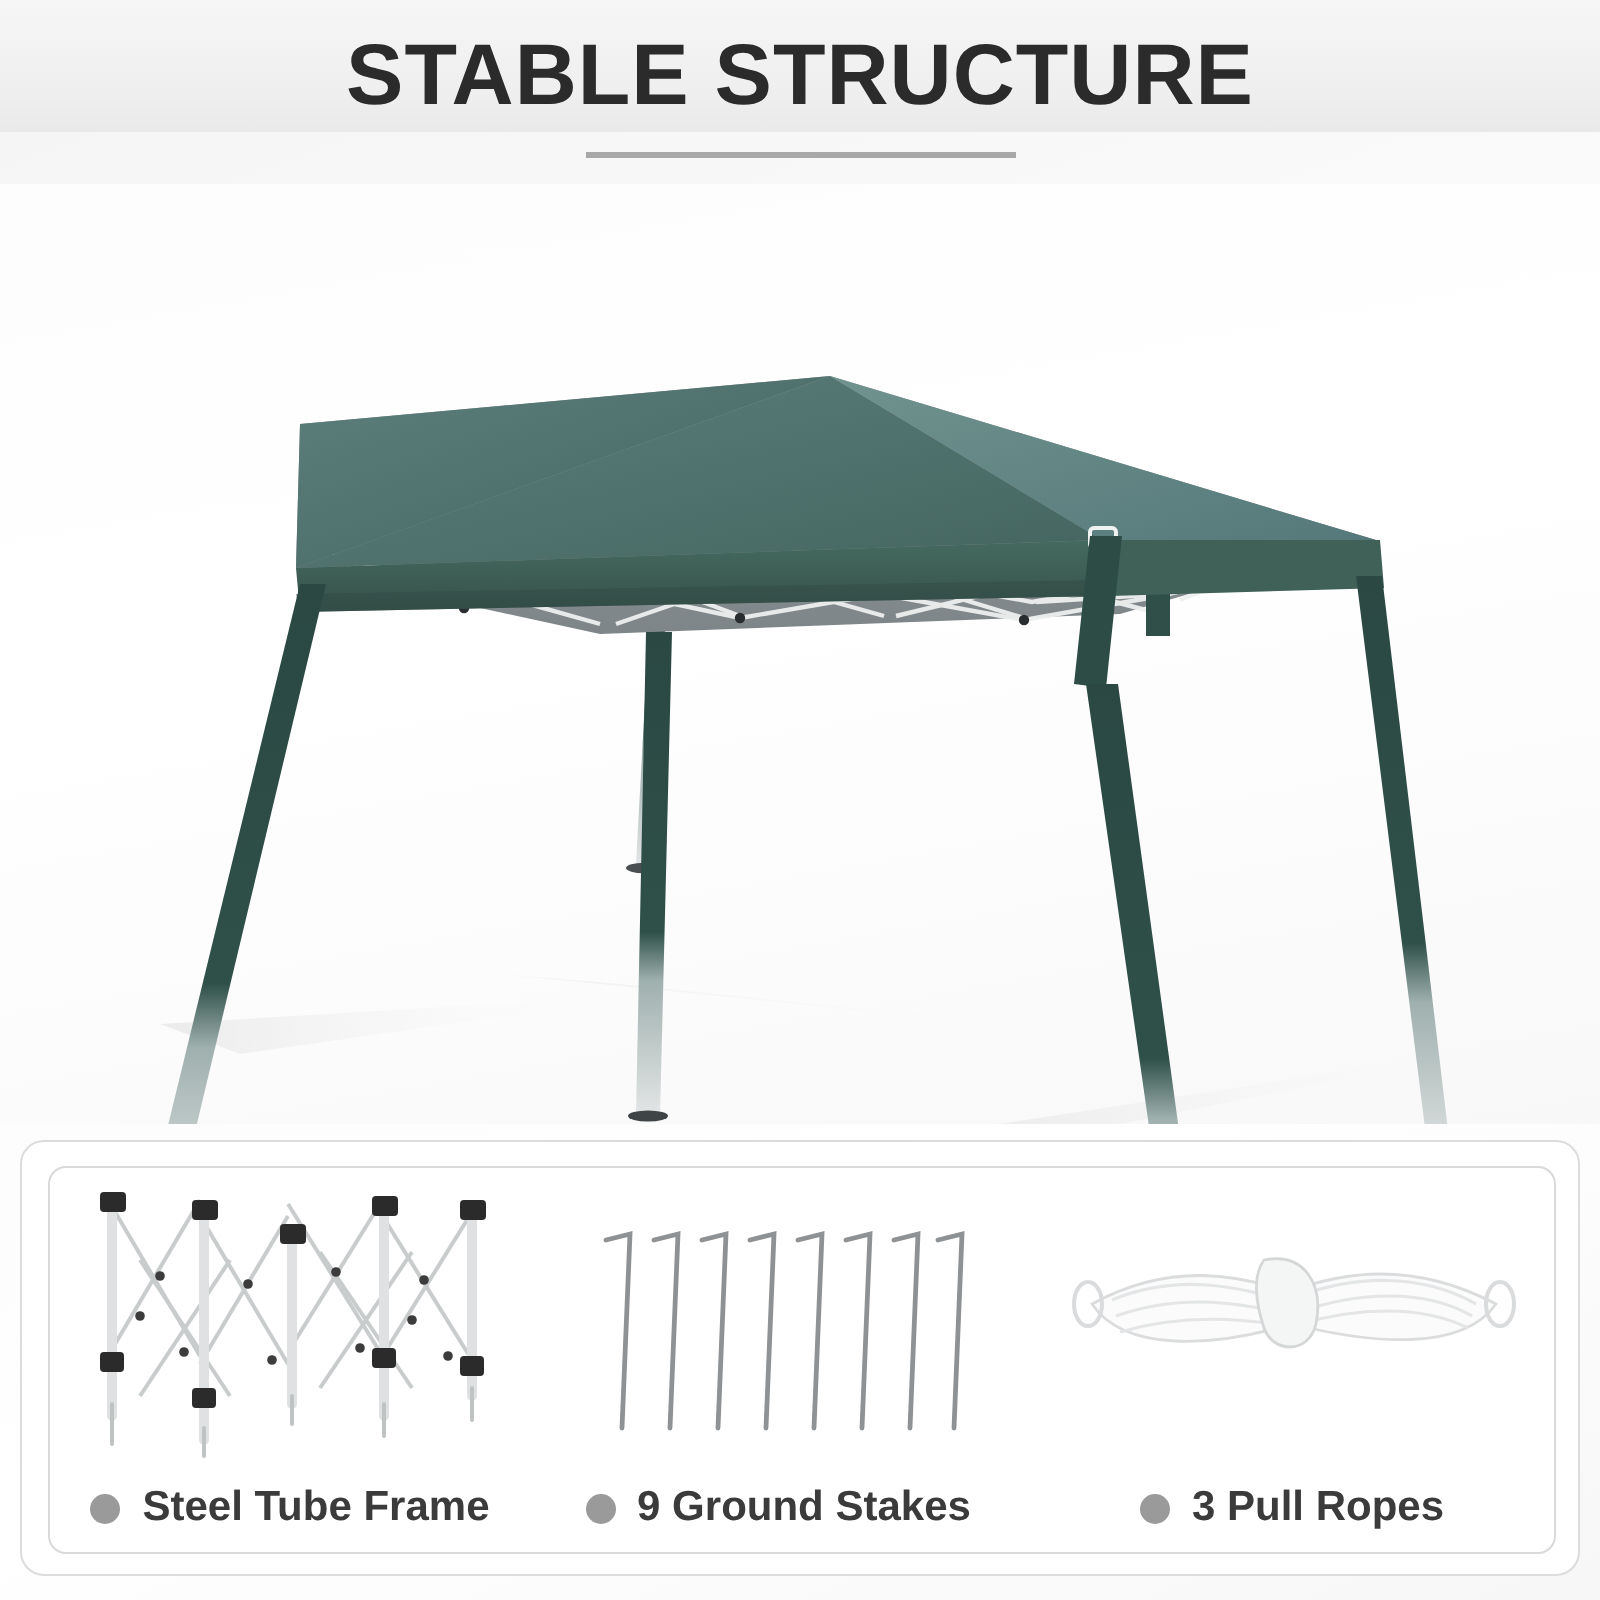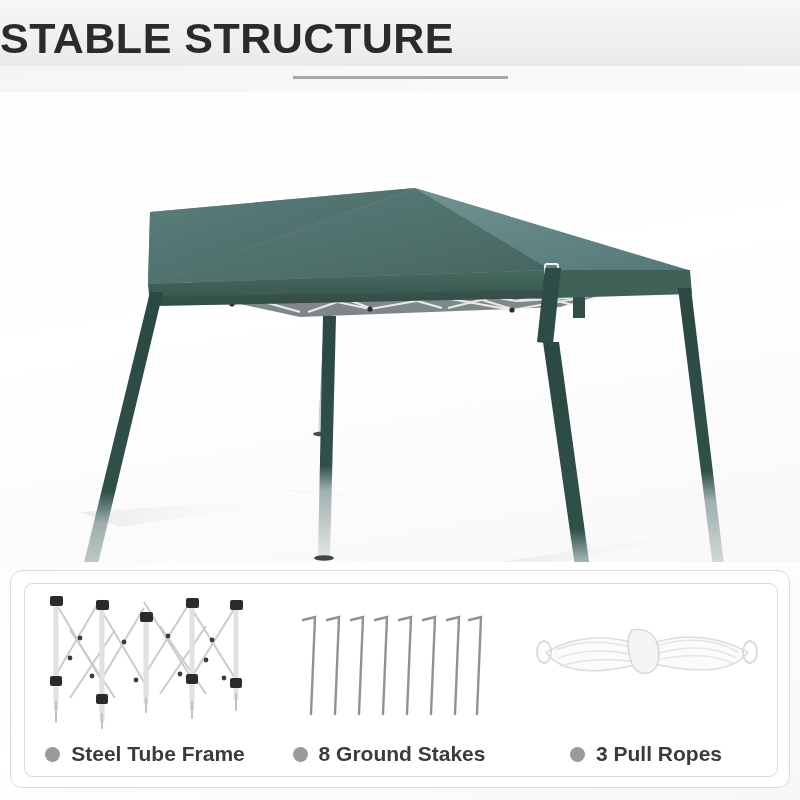--- a/index.html
+++ b/index.html
@@ -33,21 +33,21 @@
     top: 0;
     width: 800px;
     height: 66px;
     background: linear-gradient(180deg, #f6f6f6 0%, #eeeeee 75%, #e9e9e9 100%);
   }
   .title {
     position: absolute;
     left: 0;
     top: 14px;
     width: 800px;
-    text-align: left;
+    text-align: center;
     font-size: 43px;
     line-height: 48px;
     font-weight: bold;
     letter-spacing: 0.5px;
     color: #2b2b2b;
     white-space: nowrap;
   }
   .title-rule {
     position: absolute;
     left: 293px;
@@ -354,21 +354,21 @@
                 <path d="M86 30 L98 27 L94 124"></path>
                 <path d="M110 30 L122 27 L118 124"></path>
                 <path d="M134 30 L146 27 L142 124"></path>
                 <path d="M158 30 L170 27 L166 124"></path>
                 <path d="M180 30 L192 27 L188 124"></path>
               </g>
             </svg>
           </div>
           <div class="acc-label">
             <span class="acc-dot"></span>
-            <span class="acc-text">8 Ground Stakes</span>
+            <span class="acc-text">9 Ground Stakes</span>
           </div>
         </div>
 
         <div class="acc-item ropes">
           <div class="acc-art">
             <svg width="240" height="140" viewBox="0 0 240 140" xmlns="http://www.w3.org/2000/svg">
               <g>
                 <path d="M20 62 C 60 40, 95 48, 118 56 C 145 46, 180 40, 222 62
                          C 205 86, 160 82, 120 72 C 80 84, 36 86, 20 62 Z" fill="#fbfbfb" stroke="#dadcdd" stroke-width="1.4"></path>
                 <g stroke="#e3e5e6" stroke-width="1.6" fill="none">

